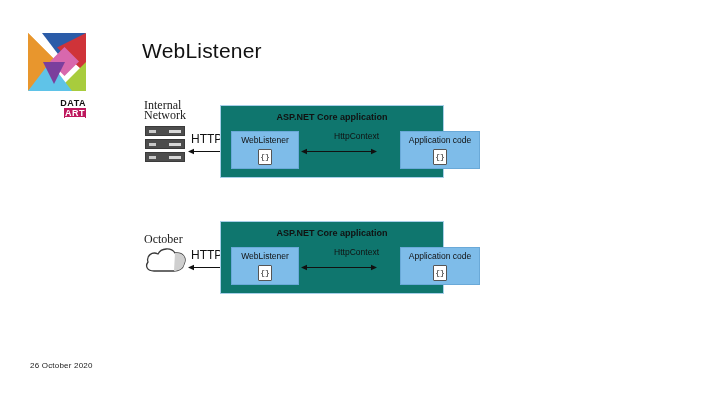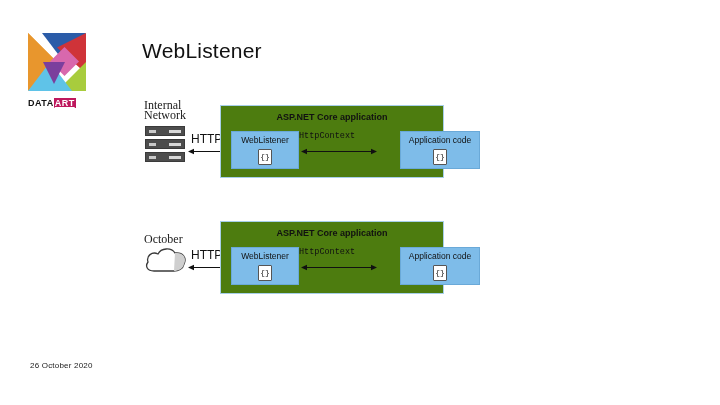--- a/index.html
+++ b/index.html
@@ -14,21 +14,21 @@
 
   
   .logo-wrap{position:absolute;left:28px;top:33px;width:58px;}
   .logo-mark{position:relative;width:58px;height:58px;overflow:hidden;}
   .logo-mark i{position:absolute;display:block;}
   .tri{width:0;height:0;}
   .logo-text{
     margin-top:7px;width:58px;height:10px;position:relative;
     font-size:9px;font-weight:bold;letter-spacing:.5px;color:#111;
     font-family:"Liberation Sans", sans-serif;
-    display:flex;align-items:flex-end;
+    display:flex;align-items:flex-end;flex-direction:column;
   }
   .logo-text .a{color:#111;}
   .logo-text .b{color:#111;background:#be185d;color:#fff;padding:0 1px;text-decoration:underline;}
 
   
   .title{
     position:absolute;left:142px;top:39px;
     font-size:21px;color:#111;font-weight:400;
     font-family:"Liberation Sans", sans-serif;
     letter-spacing:.2px;white-space:nowrap;
@@ -75,21 +75,21 @@
     position:absolute;font-size:12px;color:#111;
     font-family:"Liberation Sans", sans-serif;white-space:nowrap;
   }
   #diagram-1 .http-label{left:55px;top:32px;}
   #diagram-2 .http-label{left:55px;top:32px;}
   .http-arrow{position:absolute;left:52px;top:47px;width:44px;height:9px;}
 
   
   .aspnet-box{
     position:absolute;left:84px;top:5px;width:224px;height:73px;
-    background:#4d7c0f;border:1px solid #a7cfe9;box-sizing:border-box;
+    background:#0f766e;border:1px solid #a7cfe9;box-sizing:border-box;
   }
   .aspnet-title{
     position:absolute;left:0;right:0;top:6px;text-align:center;
     font-size:9px;font-weight:bold;color:#111;
     font-family:"Liberation Sans", sans-serif;
   }
   .inner-box{
     position:absolute;top:25px;height:38px;
     background:#7ebce9;border:1px solid #6aa9d8;box-sizing:border-box;
   }
@@ -103,23 +103,23 @@
   .code-icon{
     position:absolute;left:50%;margin-left:-7px;top:17px;
     width:14px;height:16px;background:#ffffff;
     border:1px solid #555;box-sizing:border-box;border-radius:1px;
     display:flex;align-items:center;justify-content:center;
     font-size:8px;color:#222;font-family:"Liberation Mono", monospace;
     line-height:1;
   }
 
   .ctx-label{
-    position:absolute;left:78px;width:80px;top:25px;text-align:left;
+    position:absolute;left:78px;width:80px;top:25px;text-align:right;
     font-size:8.5px;color:#111;
-    font-family:Liberation Mono, monospace;white-space:nowrap;
+    font-family:Liberation Sans, sans-serif;white-space:nowrap;
   }
   .ctx-arrow{position:absolute;left:80px;top:41px;width:76px;height:9px;}
 </style>
 </head>
 <body>
 
 <div class="slide">
 
   <div class="logo-wrap">
     <div class="logo-mark">

